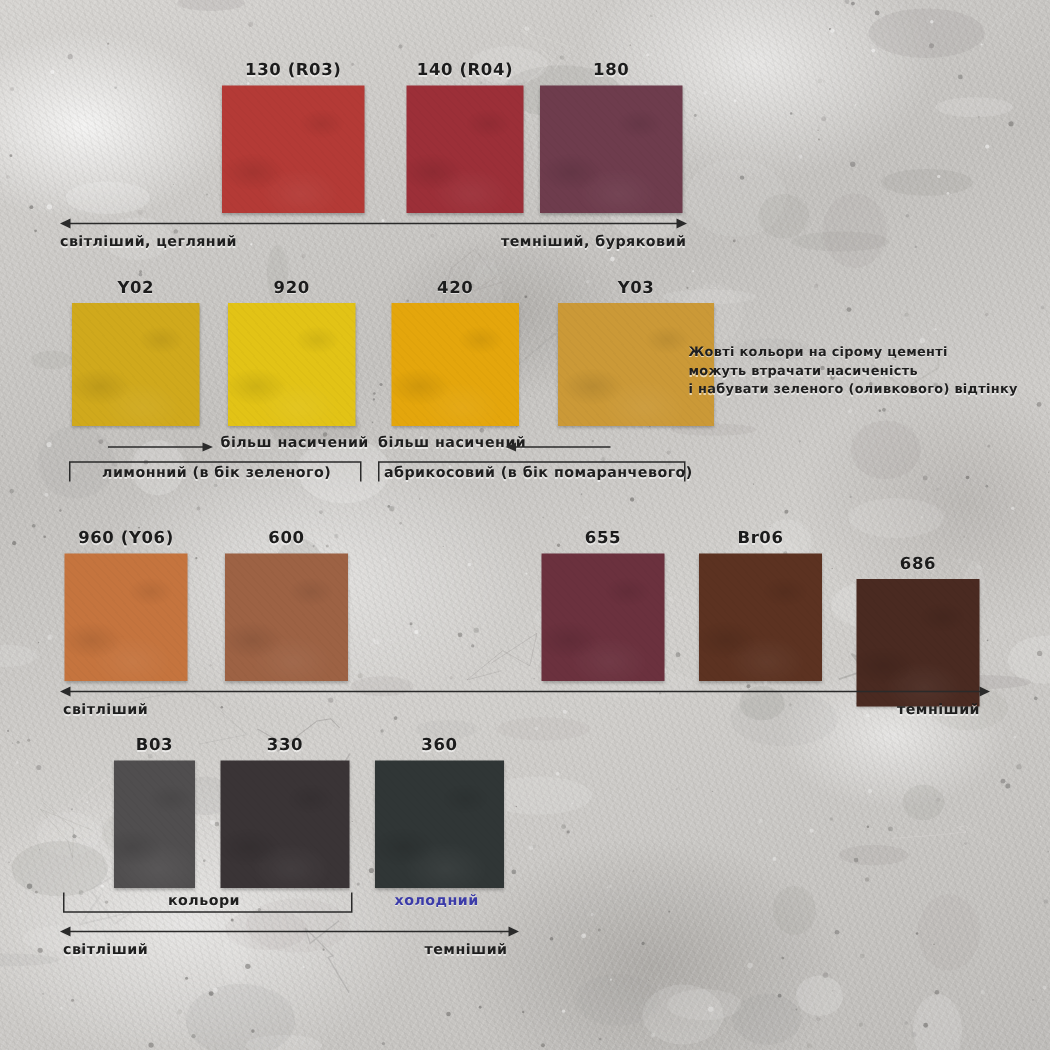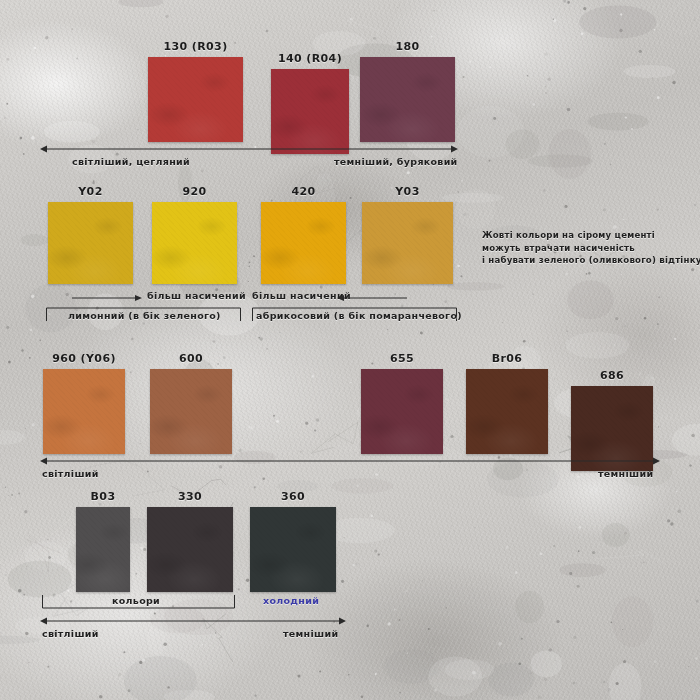--- a/index.html
+++ b/index.html
@@ -107,21 +107,20 @@
 
   .note {
     position: absolute;
     font-size: 8.6px;
     font-weight: bold;
     line-height: 12.5px;
     color: #1f1f1f;
     letter-spacing: .2px;
     white-space: nowrap;
     text-shadow: 0 1px 0 rgba(255,255,255,.6);
-    margin-left: 23px;
   }
 </style>
 </head>
 <body>
 
 <div id="concrete"></div>
 <div id="grain"></div>
 <svg id="specks" width="700" height="700" viewBox="0 0 700 700" xmlns="http://www.w3.org/2000/svg">
     <ellipse cx="374.3" cy="60.8" rx="39.2" ry="17.3" fill="#8f8c89" opacity="0.169"></ellipse>
     <ellipse cx="71.9" cy="131.8" rx="28.1" ry="10.8" fill="#ffffff" opacity="0.160"></ellipse>
@@ -645,40 +644,40 @@
 
   <div class="row" style="top:40px;height:125px;">
     <div class="swatches">
 
 
       <div class="swatch-cell" style="left:148px;width:95px;top:0;">
         <div class="swatch-label">130 (R03)</div>
         <div class="swatch" style="height:85px;background:#B43A36;"></div>
       </div>
 
-      <div class="swatch-cell" style="left:254px;width:95px;top:12px;padding-left:17px;">
+      <div class="swatch-cell" style="left:254px;width:95px;top:0;padding-left:17px;">
         <div class="swatch-label">140 (R04)</div>
         <div class="swatch" style="height:85px;background:#9C2F38;"></div>
       </div>
 
       <div class="swatch-cell" style="left:360px;width:95px;top:0;">
         <div class="swatch-label">180</div>
         <div class="swatch" style="height:85px;background:#6E3C4D;"></div>
       </div>
 
     </div>
 
     <div class="axis" style="left:40px;top:104px;width:418px;">
       <svg width="418" height="10" viewBox="0 0 418 10" xmlns="http://www.w3.org/2000/svg">
         <line x1="5" y1="5" x2="413" y2="5" stroke="#2a2a2a" stroke-width="1.1"></line>
         <path d="M0,5 L7,1.6 L7,8.4 Z" fill="#2a2a2a"></path>
         <path d="M418,5 L411,1.6 L411,8.4 Z" fill="#2a2a2a"></path>
       </svg>
     </div>
-    <div class="cap" style="left:40px;top:116px;margin-left:32px;">світліший, цегляний</div>
+    <div class="cap" style="left:40px;top:116px;">світліший, цегляний</div>
     <div class="cap" style="left:334px;top:116px;">темніший, буряковий</div>
   </div>
 
   <div class="row" style="top:185px;height:140px;">
     <div class="swatches">
 
       <div class="swatch-cell" style="left:48px;width:85px;top:0;">
         <div class="swatch-label">Y02</div>
         <div class="swatch" style="height:82px;background:#D0A91C;"></div>
       </div>
@@ -686,21 +685,21 @@
       <div class="swatch-cell" style="left:152px;width:85px;top:0;">
         <div class="swatch-label">920</div>
         <div class="swatch" style="height:82px;background:#E2C316;"></div>
       </div>
 
       <div class="swatch-cell" style="left:261px;width:85px;top:0;">
         <div class="swatch-label">420</div>
         <div class="swatch" style="height:82px;background:#E4A60C;"></div>
       </div>
 
-      <div class="swatch-cell" style="left:362px;width:91px;top:0;text-align:center;">
+      <div class="swatch-cell" style="left:372px;width:104px;top:0;text-align:center;">
         <div class="swatch-label">Y03</div>
         <div class="swatch" style="height:82px;background:#CB9937;"></div>
       </div>
 
     </div>
 
     <div class="note" style="left:459px;top:44px;">
       <div>Жовті кольори на сірому цементі</div>
       <div>можуть втрачати насиченість</div>
       <div>і набувати зеленого (оливкового) відтінку</div>

